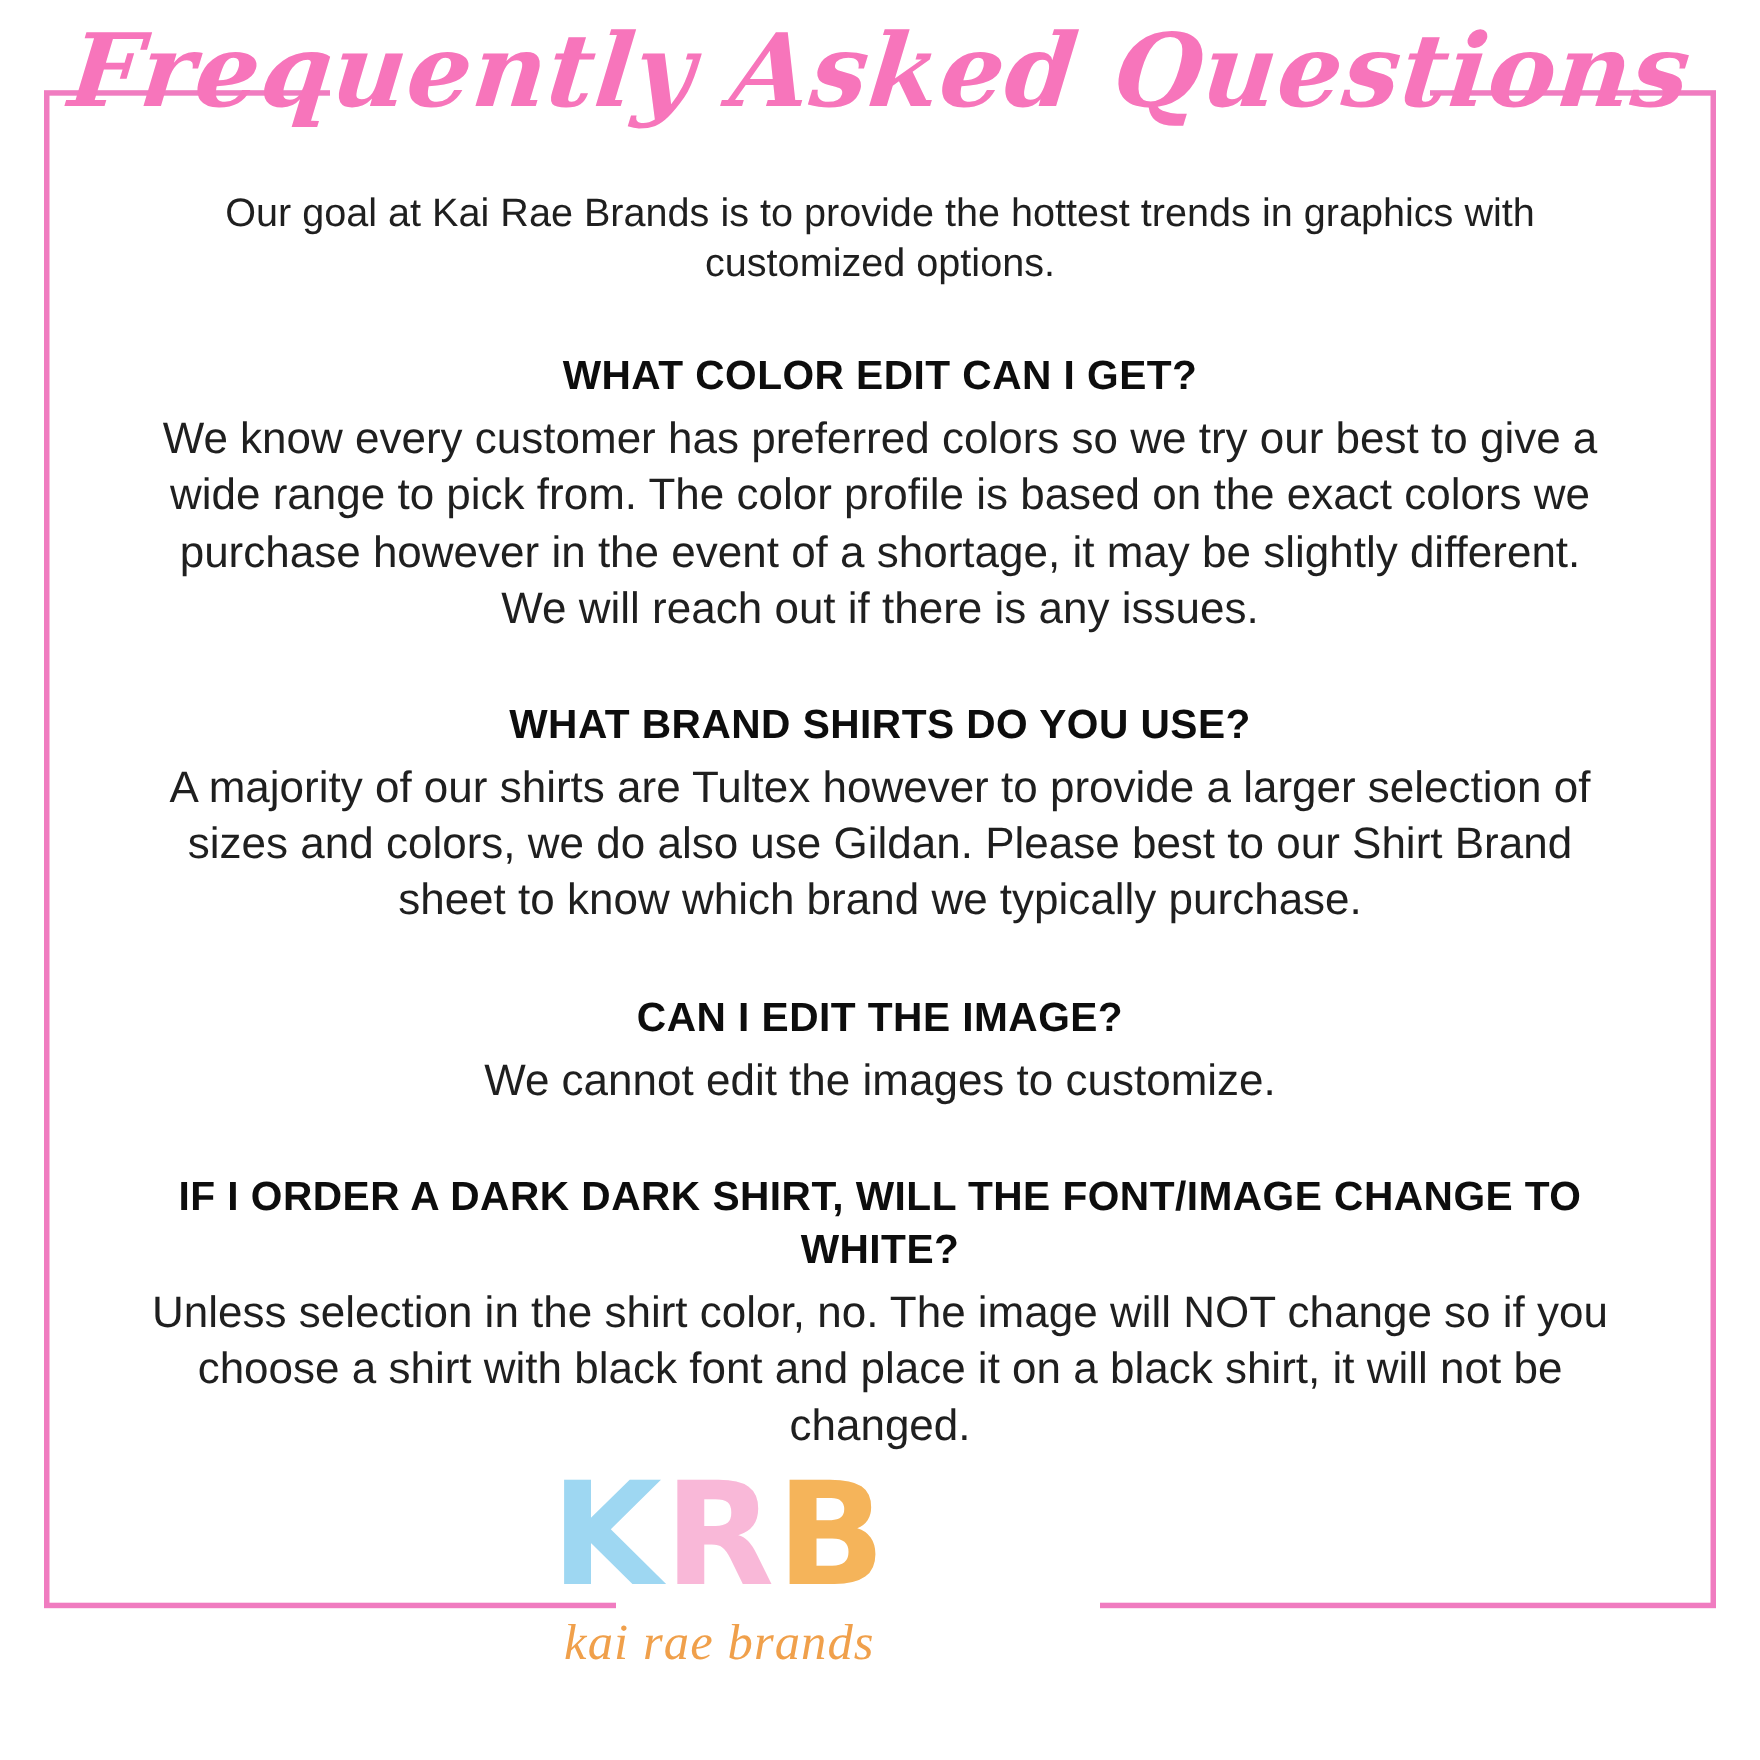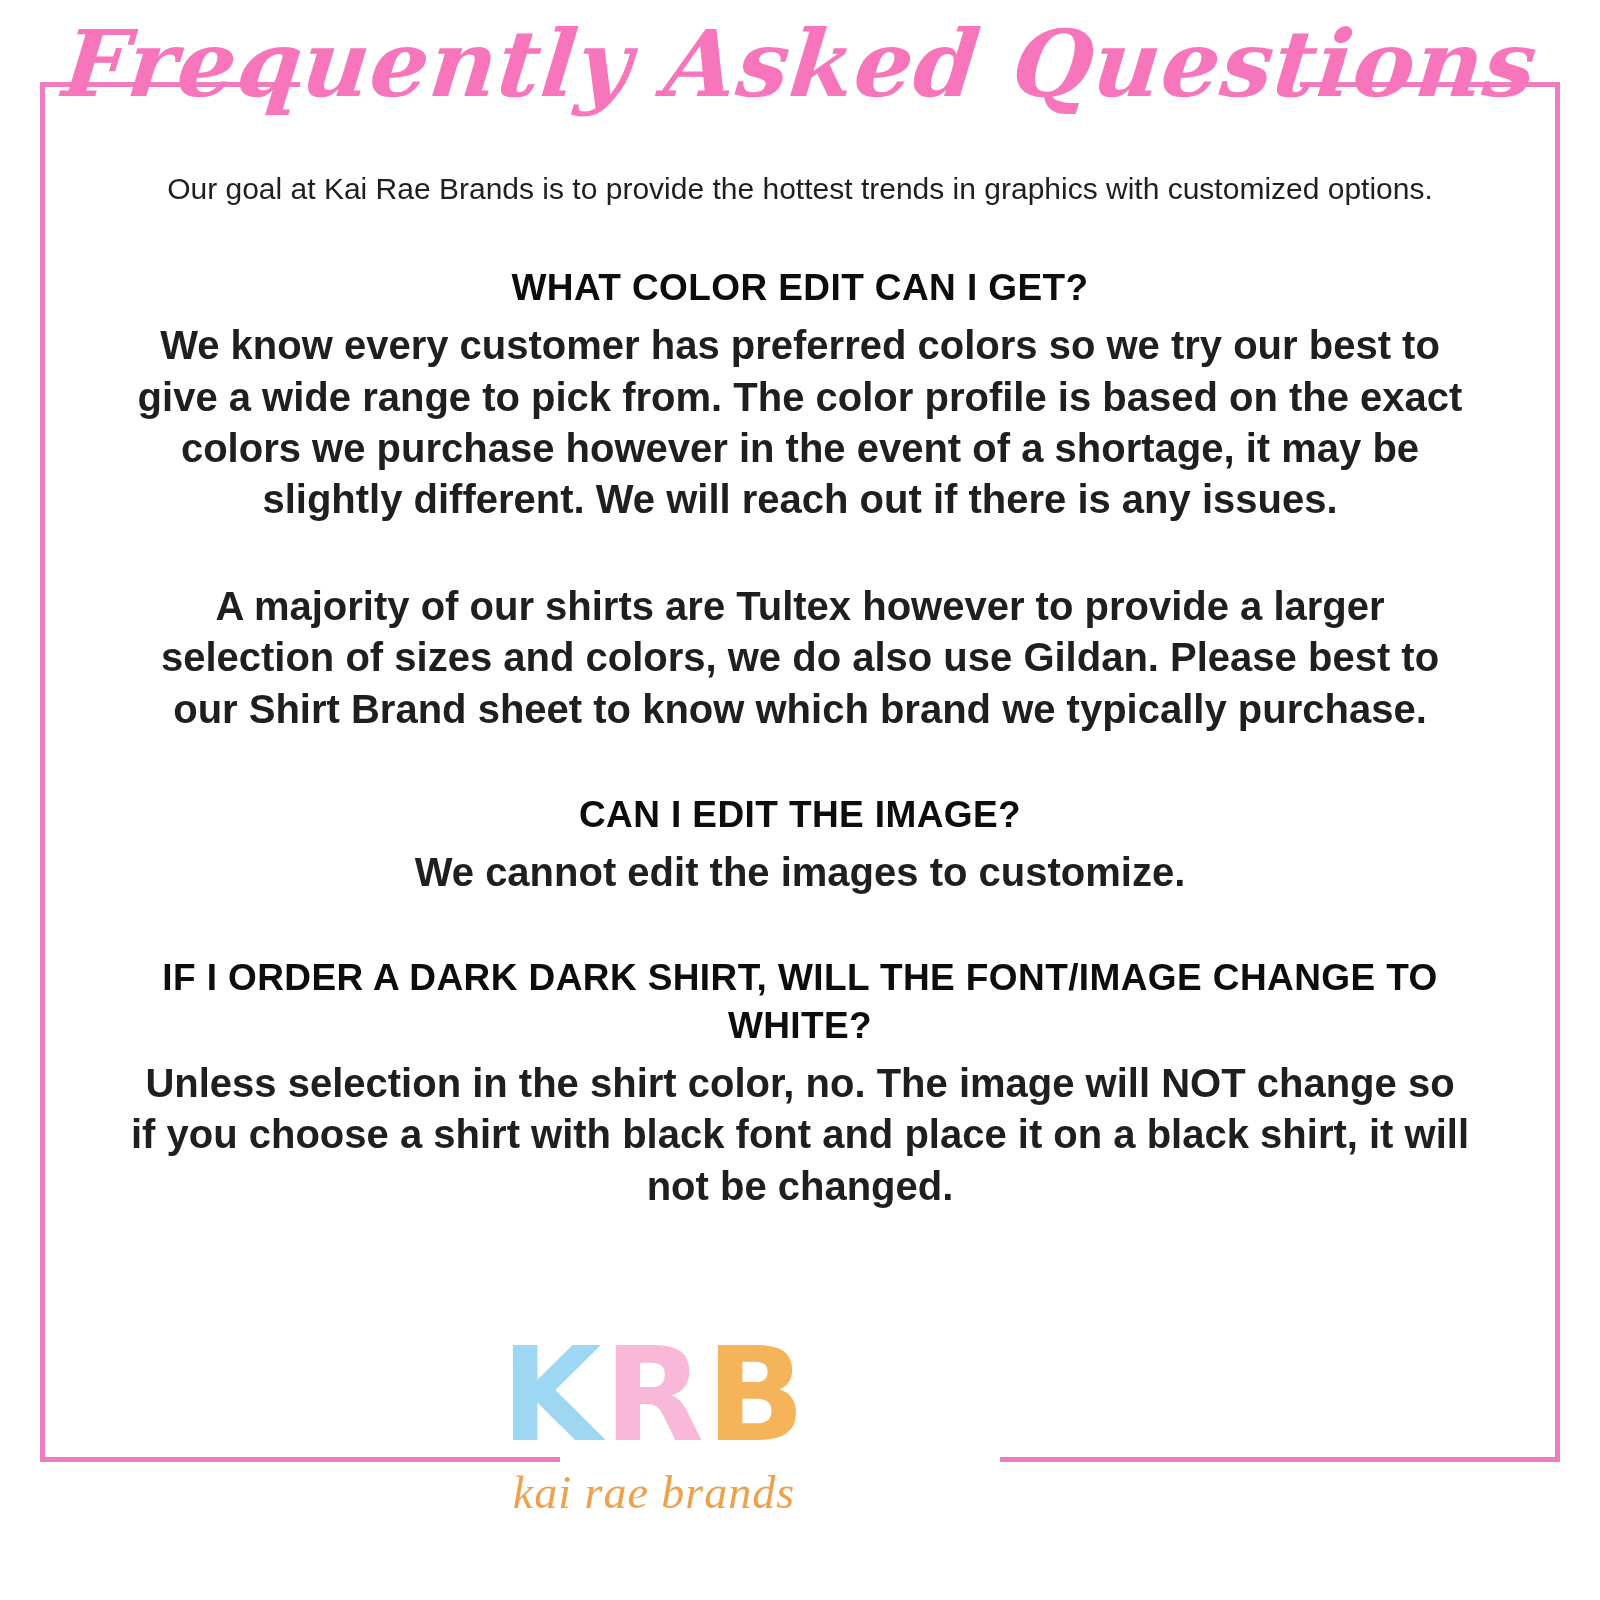--- a/index.html
+++ b/index.html
@@ -66,42 +66,41 @@
 
   
   .content {
     position: absolute;
     left: 120px;
     top: 170px;
     width: 1360px;
     text-align: center;
   }
   .intro {
-    font-size: 30px;
+    font-size: 36px;
     line-height: 1.28;
     color: #1f1f1f;
     margin: 0 40px;
   }
   .qa {
     margin-top: 56px;
   }
   .q {
     font-size: 37px;
     font-weight: 700;
     letter-spacing: 0.4px;
     color: #0d0d0d;
     line-height: 1.3;
     margin-bottom: 8px;
   }
   .a {
     font-size: 40px;
     line-height: 1.28;
     color: #1f1f1f;
     margin: 0 10px;
-    font-weight: bold;
   }
   .a.narrow { margin: 0 60px; }
 
   
   .logo {
     position: absolute;
     left: 0;
     top: 1330px;
     width: 1308px;
     text-align: center;
@@ -144,20 +143,21 @@
 <div class="content">
 
   <p class="intro">Our goal at Kai Rae Brands is to provide the hottest trends in graphics with customized options.</p>
 
   <div class="qa">
     <div class="q">WHAT COLOR EDIT CAN I GET?</div>
     <p class="a">We know every customer has preferred colors so we try our best to give a wide range to pick from. The color profile is based on the exact colors we purchase however in the event of a shortage, it may be slightly different. We will reach out if there is any issues.</p>
   </div>
 
   <div class="qa">
+    <div class="q">WHAT BRAND SHIRTS DO YOU USE?</div>
     <p class="a">A majority of our shirts are Tultex however to provide a larger selection of sizes and colors, we do also use Gildan. Please best to our Shirt Brand sheet to know which brand we typically purchase.</p>
   </div>
 
   <div class="qa">
     <div class="q">CAN I EDIT THE IMAGE?</div>
     <p class="a narrow">We cannot edit the images to customize.</p>
   </div>
 
   <div class="qa">
     <div class="q">IF I ORDER A DARK DARK SHIRT, WILL THE FONT/IMAGE CHANGE TO WHITE?</div>

